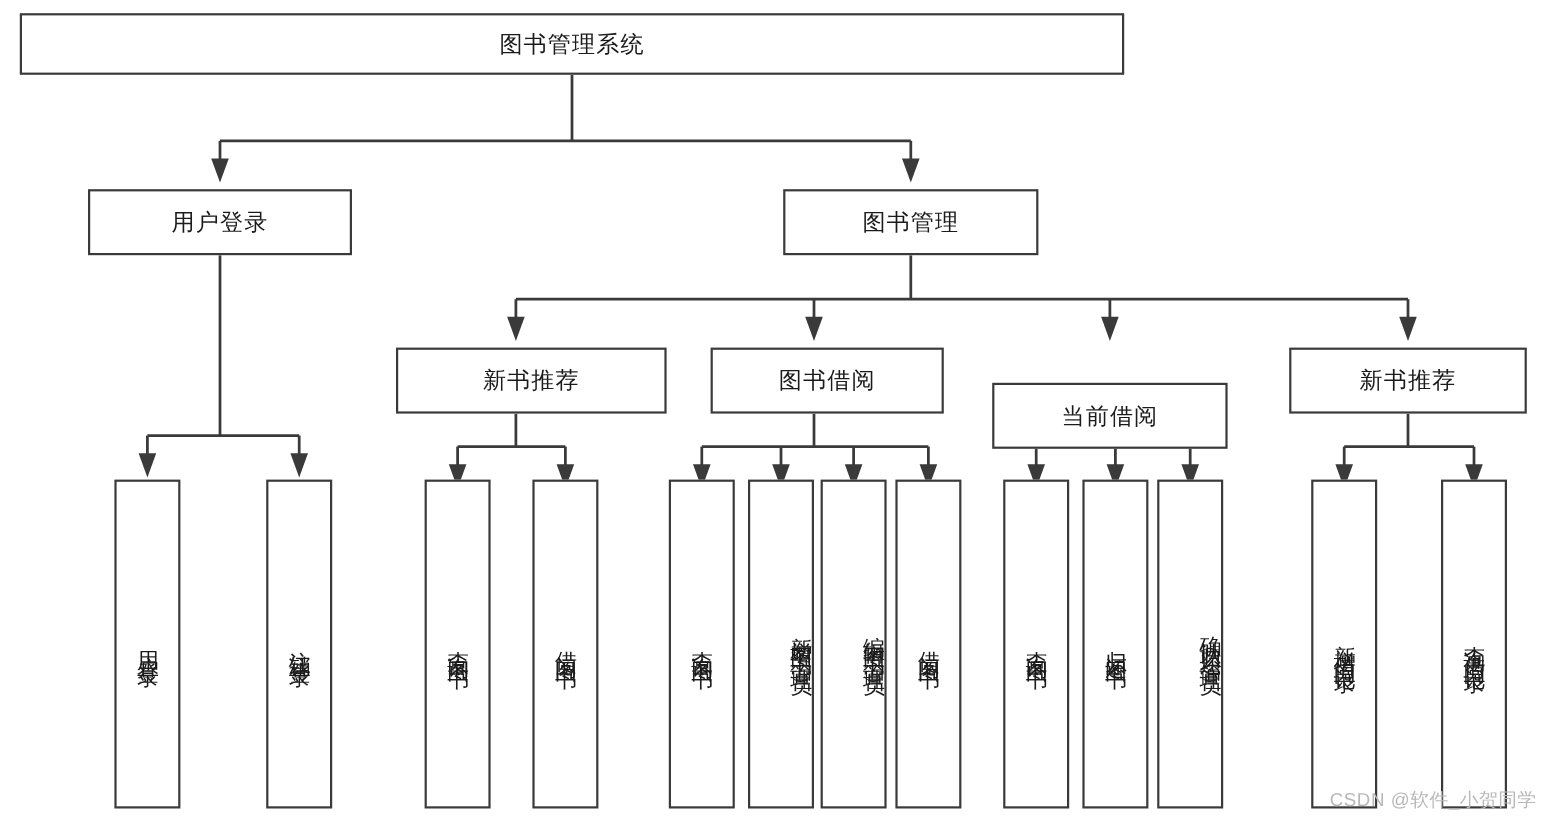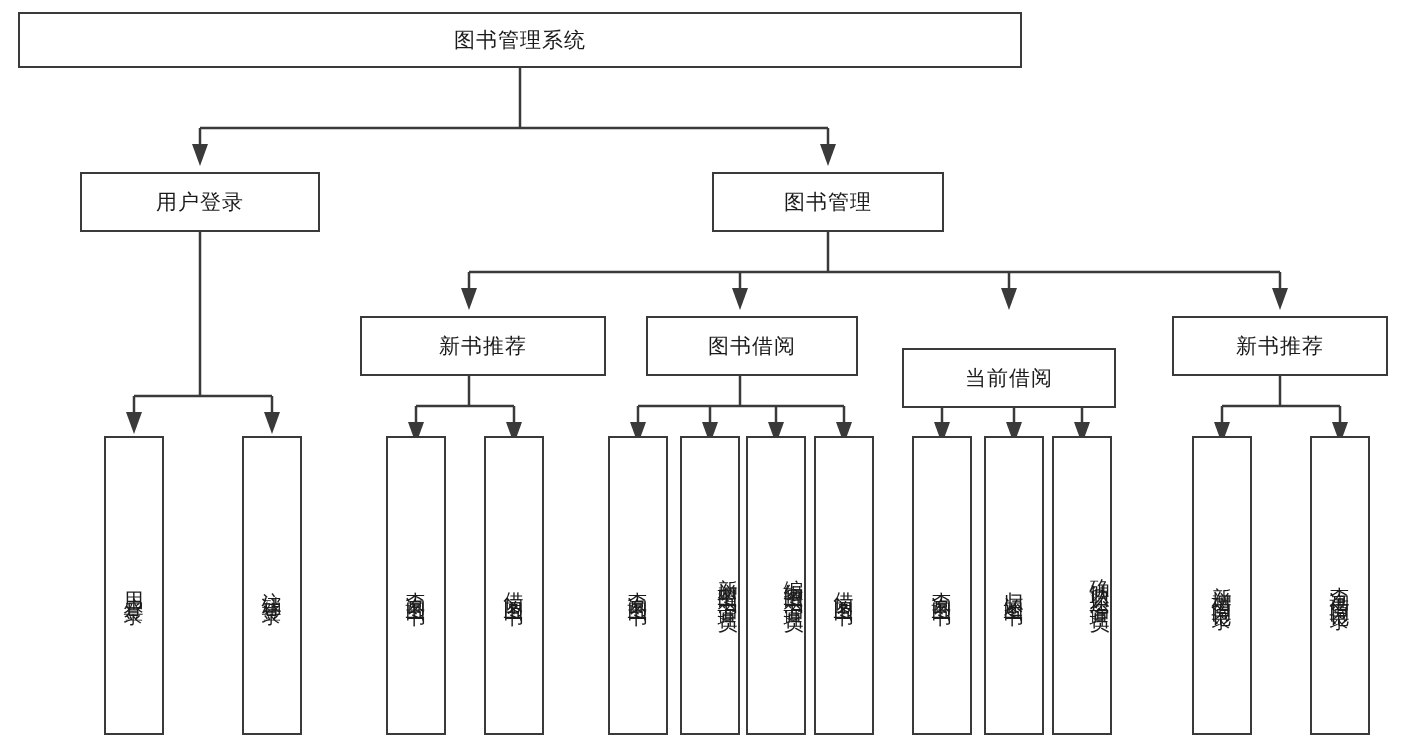--- a/index.html
+++ b/index.html
@@ -183,13 +183,14 @@
       <div class="node v top" style="left: 1052px; top: 436px; width: 60px; height: 299px;">
         <span class="node-label">确认归还（管理员）</span>
       </div>
       <div class="node v mid" style="left: 1192px; top: 436px; width: 60px; height: 299px;">
         <span class="node-label">新增借阅记录</span>
       </div>
       <div class="node v mid" style="left: 1310px; top: 436px; width: 60px; height: 299px;">
         <span class="node-label">查询借阅记录</span>
       </div>
     </div>
+  <div id="watermark">CSDN @软件_小贺同学</div>
 </div>
 
 </body></html>

